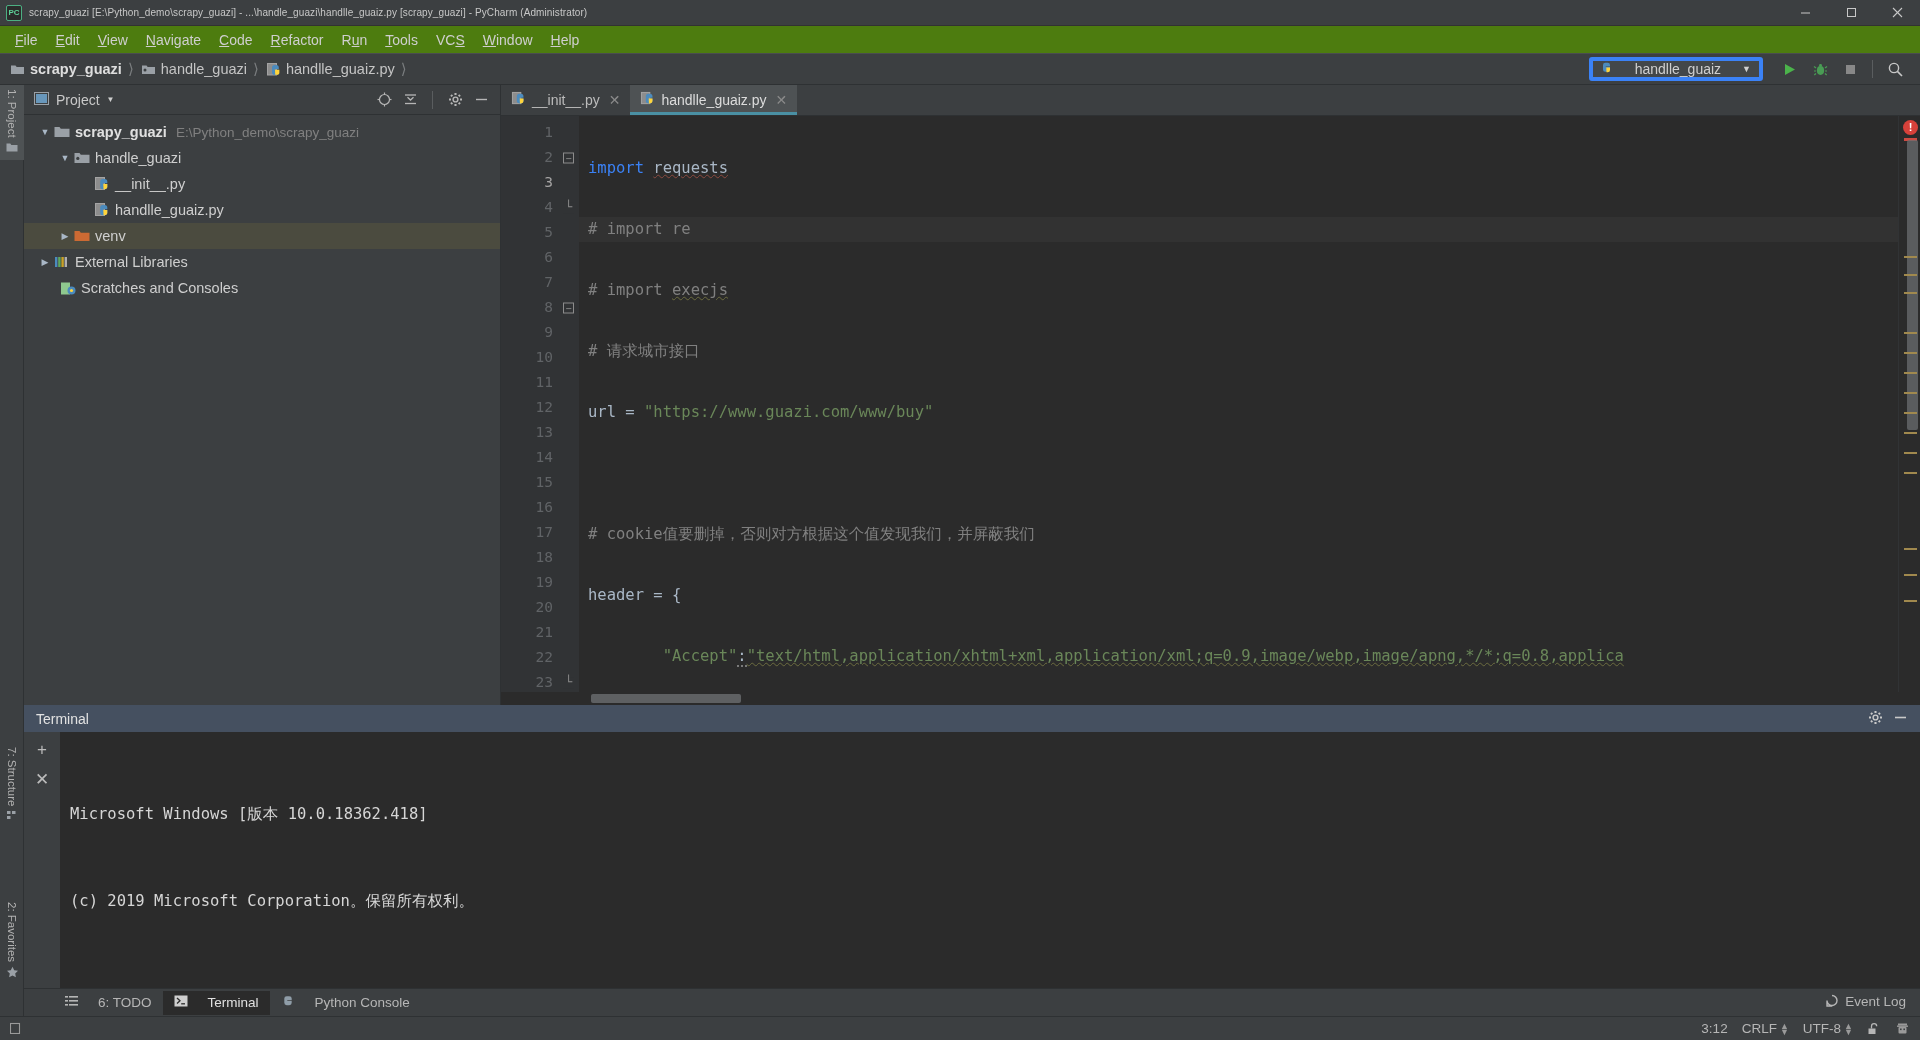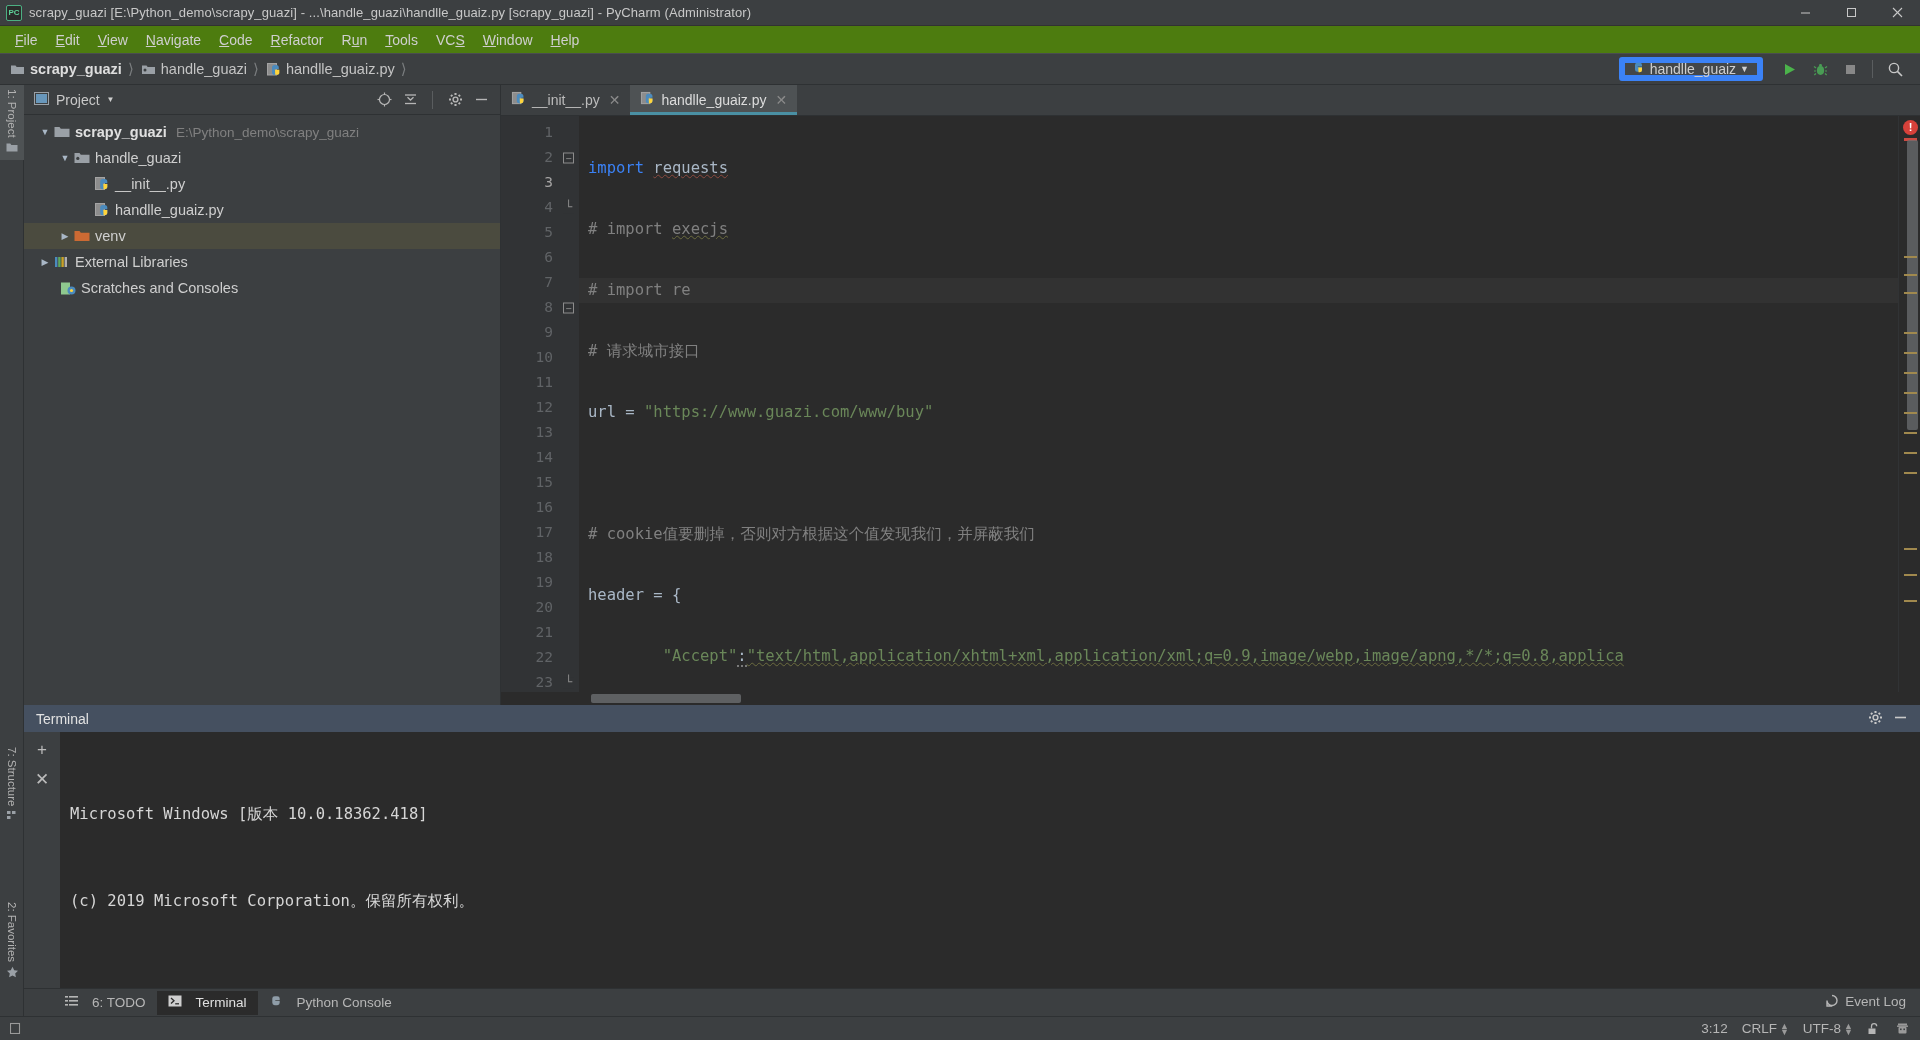--- a/index.html
+++ b/index.html
@@ -16,21 +16,21 @@
   .titlebar {
     height: 26px; background: #3c3f41; display: flex; align-items: center;
     flex: 0 0 26px; border-bottom: 1px solid #323232;
   }
   .title-icon {
     width: 16px; height: 16px; margin-left: 6px; margin-right: 7px;
     background: #2b2b2b; border: 1px solid #4caf82; border-radius: 2px;
     color: #5fd39a; font-size: 8px; line-height: 14px; text-align: center;
     font-family: "Liberation Sans", sans-serif; font-weight: bold;
   }
-  .title-text { font-size: 13px; color: #c8c8c8; letter-spacing: 0.1px; }
+  .title-text { font-size: 10px; color: #c8c8c8; letter-spacing: 0.1px; }
   .win-btns { margin-left: auto; display: flex; height: 26px; }
   .win-btn {
     width: 46px; height: 26px; display: flex; align-items: center; justify-content: center;
     color: #c0c0c0;
   }
   .win-btn svg { display: block; }
 
   
   .menubar {
     height: 27px; flex: 0 0 27px; display: flex; align-items: center;
@@ -46,22 +46,22 @@
     height: 32px; flex: 0 0 32px; display: flex; align-items: center;
     background: #3c3f41; border-top: 1px solid #4a4d4f; border-bottom: 1px solid #2e3133;
     padding-left: 10px;
   }
   .crumb { display: flex; align-items: center; font-size: 14.5px; color: #c4c4c4; }
   .crumb .ico { margin-right: 5px; display: flex; align-items: center; }
   .crumb.bold { font-weight: bold; color: #dedede; }
   .crumb-sep { color: #7a7d7f; font-size: 15px; margin: 0 7px 0 6px; }
   .navbar-right { margin-left: auto; display: flex; align-items: center; padding-right: 10px; }
   .runcfg {
-    display: flex; align-items: center; gap: 4px; height: 24px;
-    border: 6px solid #3b82f6; border-radius: 3px; padding: 0 8px 0 6px;
+    display: flex; align-items: center; gap: 21px; height: 24px;
+    border: 4px solid #3b82f6; border-radius: 3px; padding: 0 8px 0 6px;
     background: #434749; font-size: 14px; color: #cfcfcf; margin-right: 12px;
   }
   .tool-ico { width: 30px; height: 26px; display: flex; align-items: center; justify-content: center; }
   .vsep { width: 1px; height: 18px; background: #5a5d5f; margin: 0 7px; }
 
   
   .body { flex: 1 1 auto; display: flex; min-height: 0; }
 
   
   .rail {
@@ -183,21 +183,21 @@
   .term-out {
     flex: 1 1 auto; padding: 10px 0 16px 10px; font-family: "DejaVu Sans Mono", monospace;
     font-size: 15.5px; color: #d6d6d6; line-height: 29px; white-space: pre; overflow: hidden;
   }
 
   
   .bottom-tabs {
     height: 28px; flex: 0 0 28px; background: #3c3f41; display: flex; align-items: center;
     padding-left: 30px; border-top: 1px solid #2e3133;
   }
-  .btab { display: flex; align-items: center; gap: 14px; font-size: 13.5px; color: #b6b6b6;
+  .btab { display: flex; align-items: center; gap: 20px; font-size: 13.5px; color: #b6b6b6;
           padding: 4px 11px; height: 24px; }
   .btab.active { background: #2b2b2b; color: #e0e0e0; }
   .bottom-right { margin-left: auto; display: flex; align-items: flex-start; gap: 6px; padding-right: 14px;
                   font-size: 13.5px; color: #b6b6b6; }
 
   
   .statusbar {
     height: 24px; flex: 0 0 24px; background: #3c3f41; display: flex; align-items: center;
     padding: 0 10px; border-top: 1px solid #2e3133; font-size: 13.5px; color: #b6b6b6;
   }
@@ -547,22 +547,22 @@
               <div class="gline"><span>18</span></div>
               <div class="gline"><span>19</span></div>
               <div class="gline"><span>20</span></div>
               <div class="gline"><span>21</span></div>
               <div class="gline"><span>22</span></div>
               <div class="gline"><span>23</span><span class="fold plain" style="color:#8c8c8c;font-size:12px;">└</span></div>
             </div>
 
             <div class="code">
               <div class="cline"><span class="kw">import</span> <span class="id sqr">requests</span></div>
+              <div class="cline cur"><span class="cmt"># import re</span></div>
               <div class="cline"><span class="cmt"># import <span class="sq">execjs</span></span></div>
-              <div class="cline cur"><span class="cmt"># import re</span></div>
               <div class="cline"><span class="cmt"># 请求城市接口</span></div>
               <div class="cline"><span class="id">url</span> <span class="punct">=</span> <span class="str">"https://www.guazi.com/www/buy"</span></div>
               <div class="cline">&nbsp;</div>
               <div class="cline"><span class="cmt"># cookie值要删掉，否则对方根据这个值发现我们，并屏蔽我们</span></div>
               <div class="cline"><span class="id">header</span> <span class="punct">=</span> <span class="punct">{</span></div>
               <div class="cline">        <span class="str">"Accept"</span><span class="punct colon-u">:</span><span class="str sq">"text/html,application/xhtml+xml,application/xml;q=0.9,image/webp,image/apng,*/*;q=0.8,applica</span></div>
               
               
               
               

